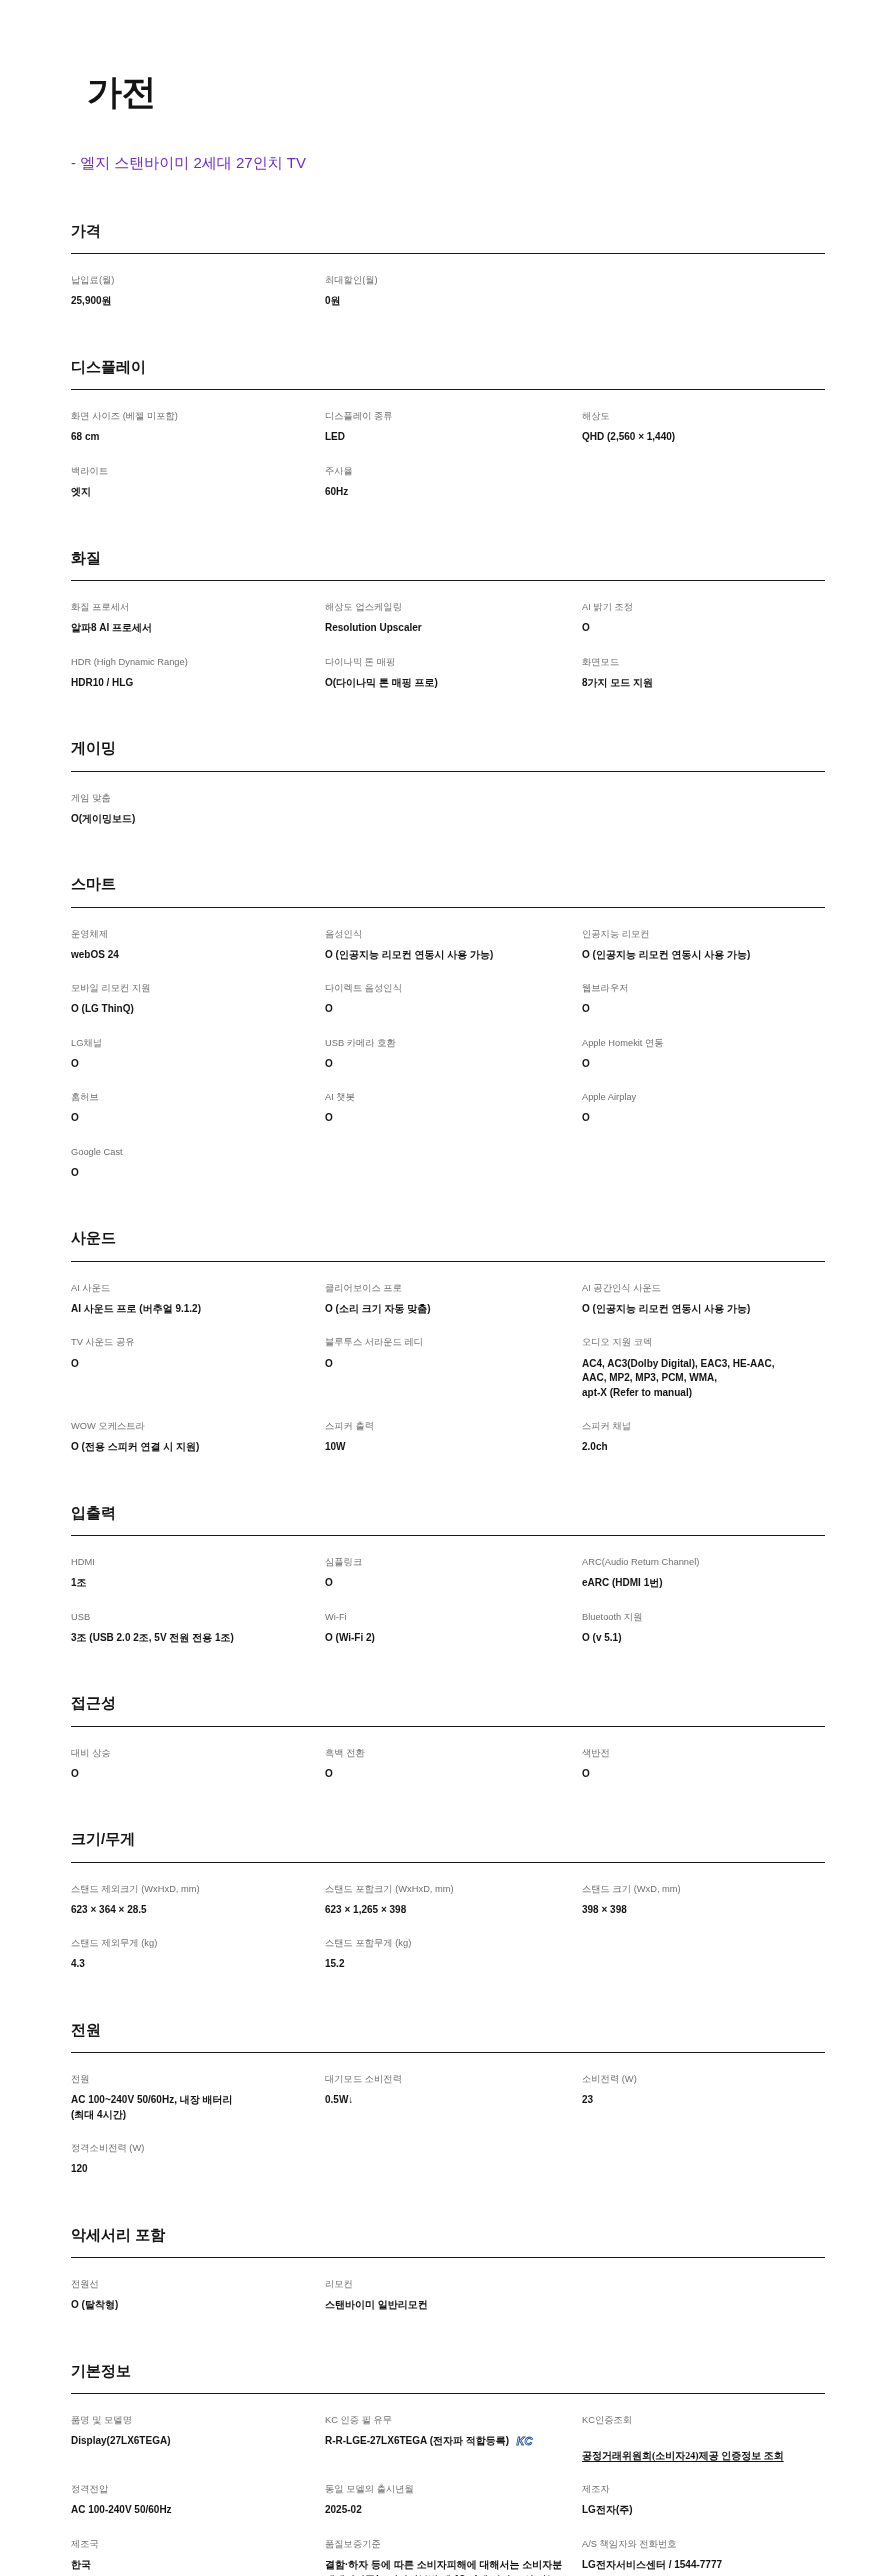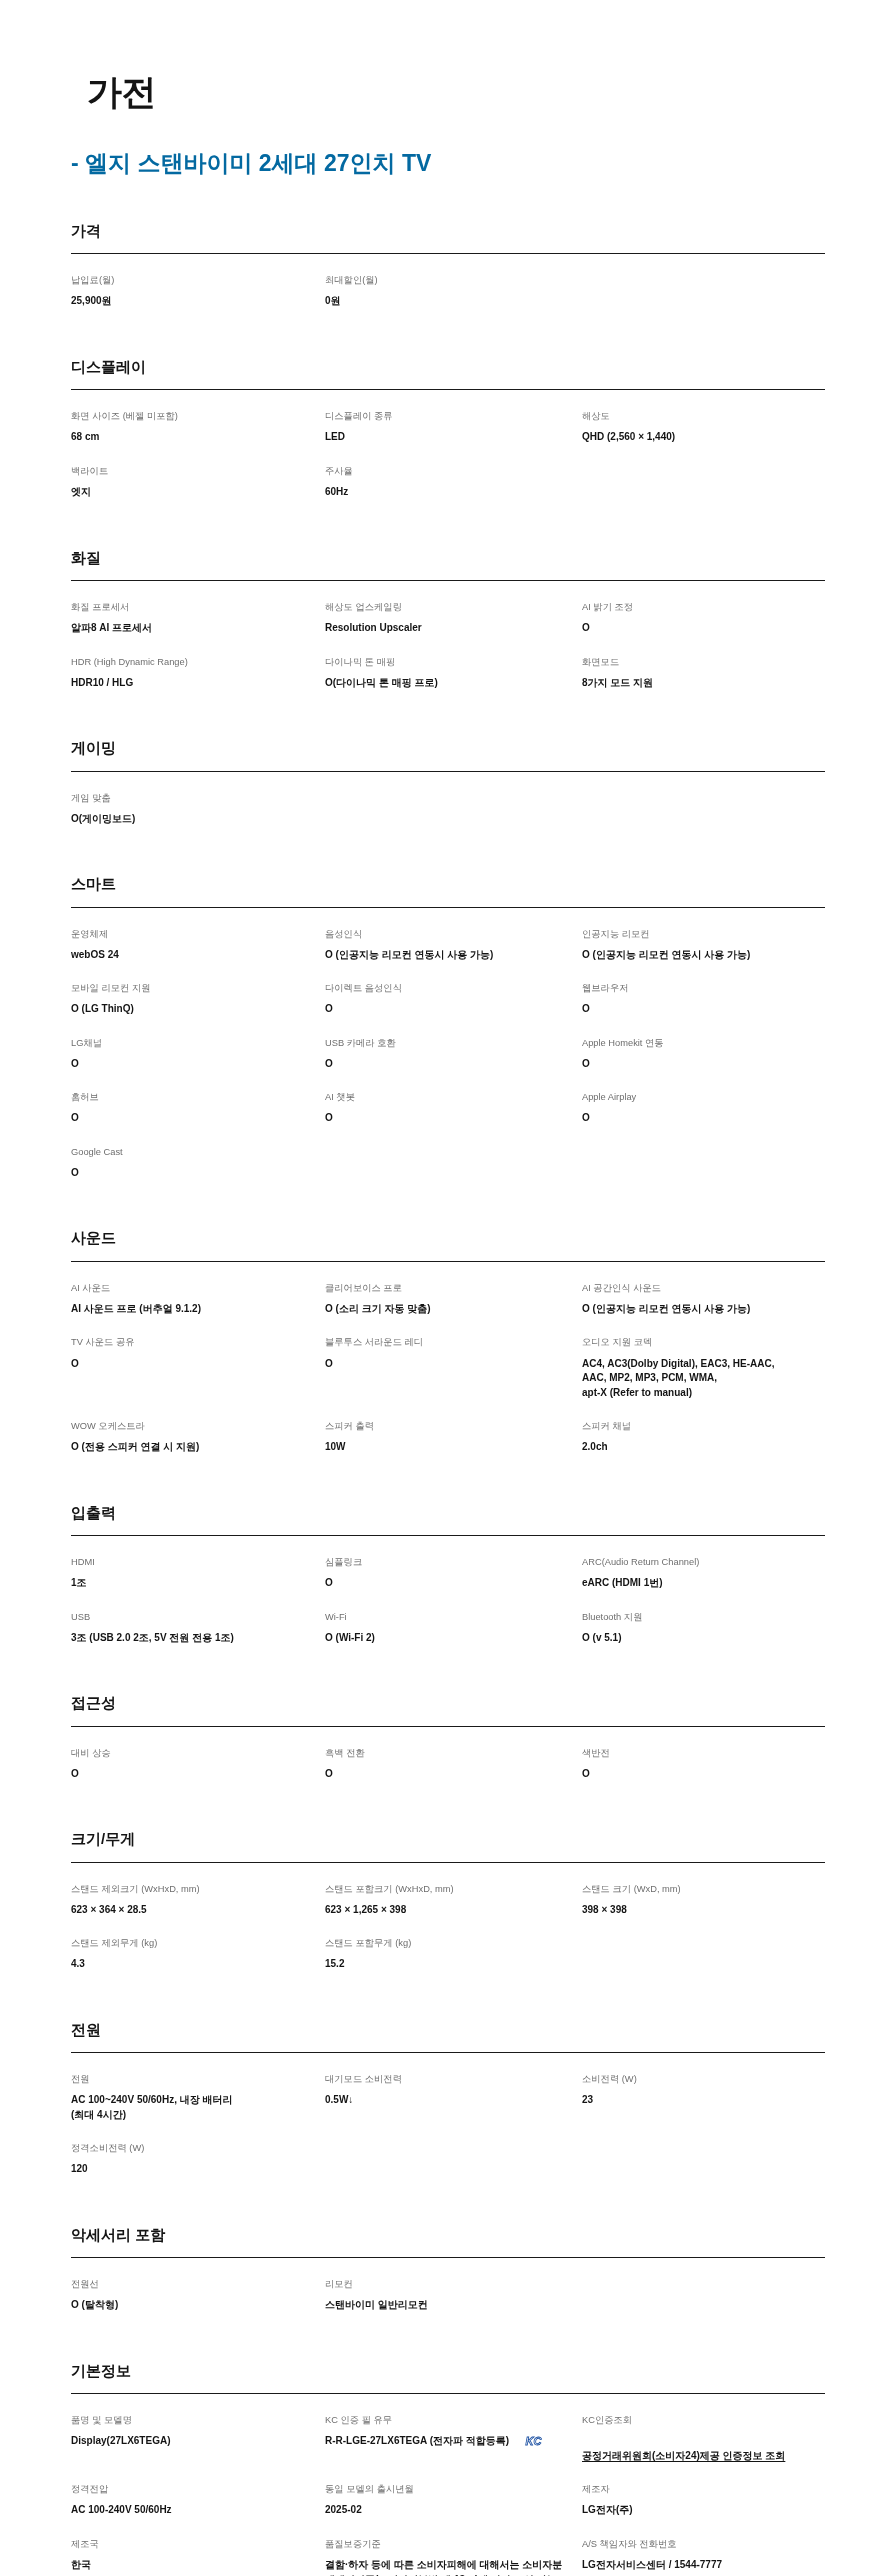--- a/index.html
+++ b/index.html
@@ -18,24 +18,24 @@
   .page-title {
     margin: 16px;
     font-size: 35px;
     line-height: 38px;
     font-weight: 800;
     letter-spacing: -0.6px;
     color: #141414;
   }
   .page-subtitle {
     margin: 42px 0 0 0;
-    font-size: 23px;
+    font-size: 15px;
     line-height: 20px;
-    font-weight: 700;
-    color: #0369a1;
+    font-weight: 400;
+    color: #6d28d9;
   }
   .section { margin-top: 49px; }
   .sec-title {
     margin: 0;
     font-size: 15px;
     line-height: 18.6px;
     font-weight: 700;
     color: #141414;
   }
   .rule {
@@ -58,28 +58,29 @@
     color: #6e6e6e;
   }
   .value {
     margin-top: 7.5px;
     font-size: 10px;
     line-height: 14.5px;
     font-weight: 700;
     color: #141414;
     white-space: pre-line;
   }
-  .value-with-icon { display: flex; align-items: center; gap: 16px; white-space: normal; }
+  .value-with-icon { display: flex; align-items: center; gap: 7px; white-space: normal; }
   .kc-mark { display: inline-flex; width: 17.4px; height: 14.5px; }
   .kc-mark svg { width: 17.4px; height: 14.5px; }
   .link {
     color: #141414;
     text-decoration: underline;
     text-underline-offset: 1.7px;
     cursor: pointer;
+    font-family: Liberation Serif, serif;
   }
 </style>
 </head>
 <body>
 
 <div class="page">
 
   <h1 class="page-title">가전</h1>
   <p class="page-subtitle">- 엘지 스탠바이미 2세대 27인치 TV</p>
 

